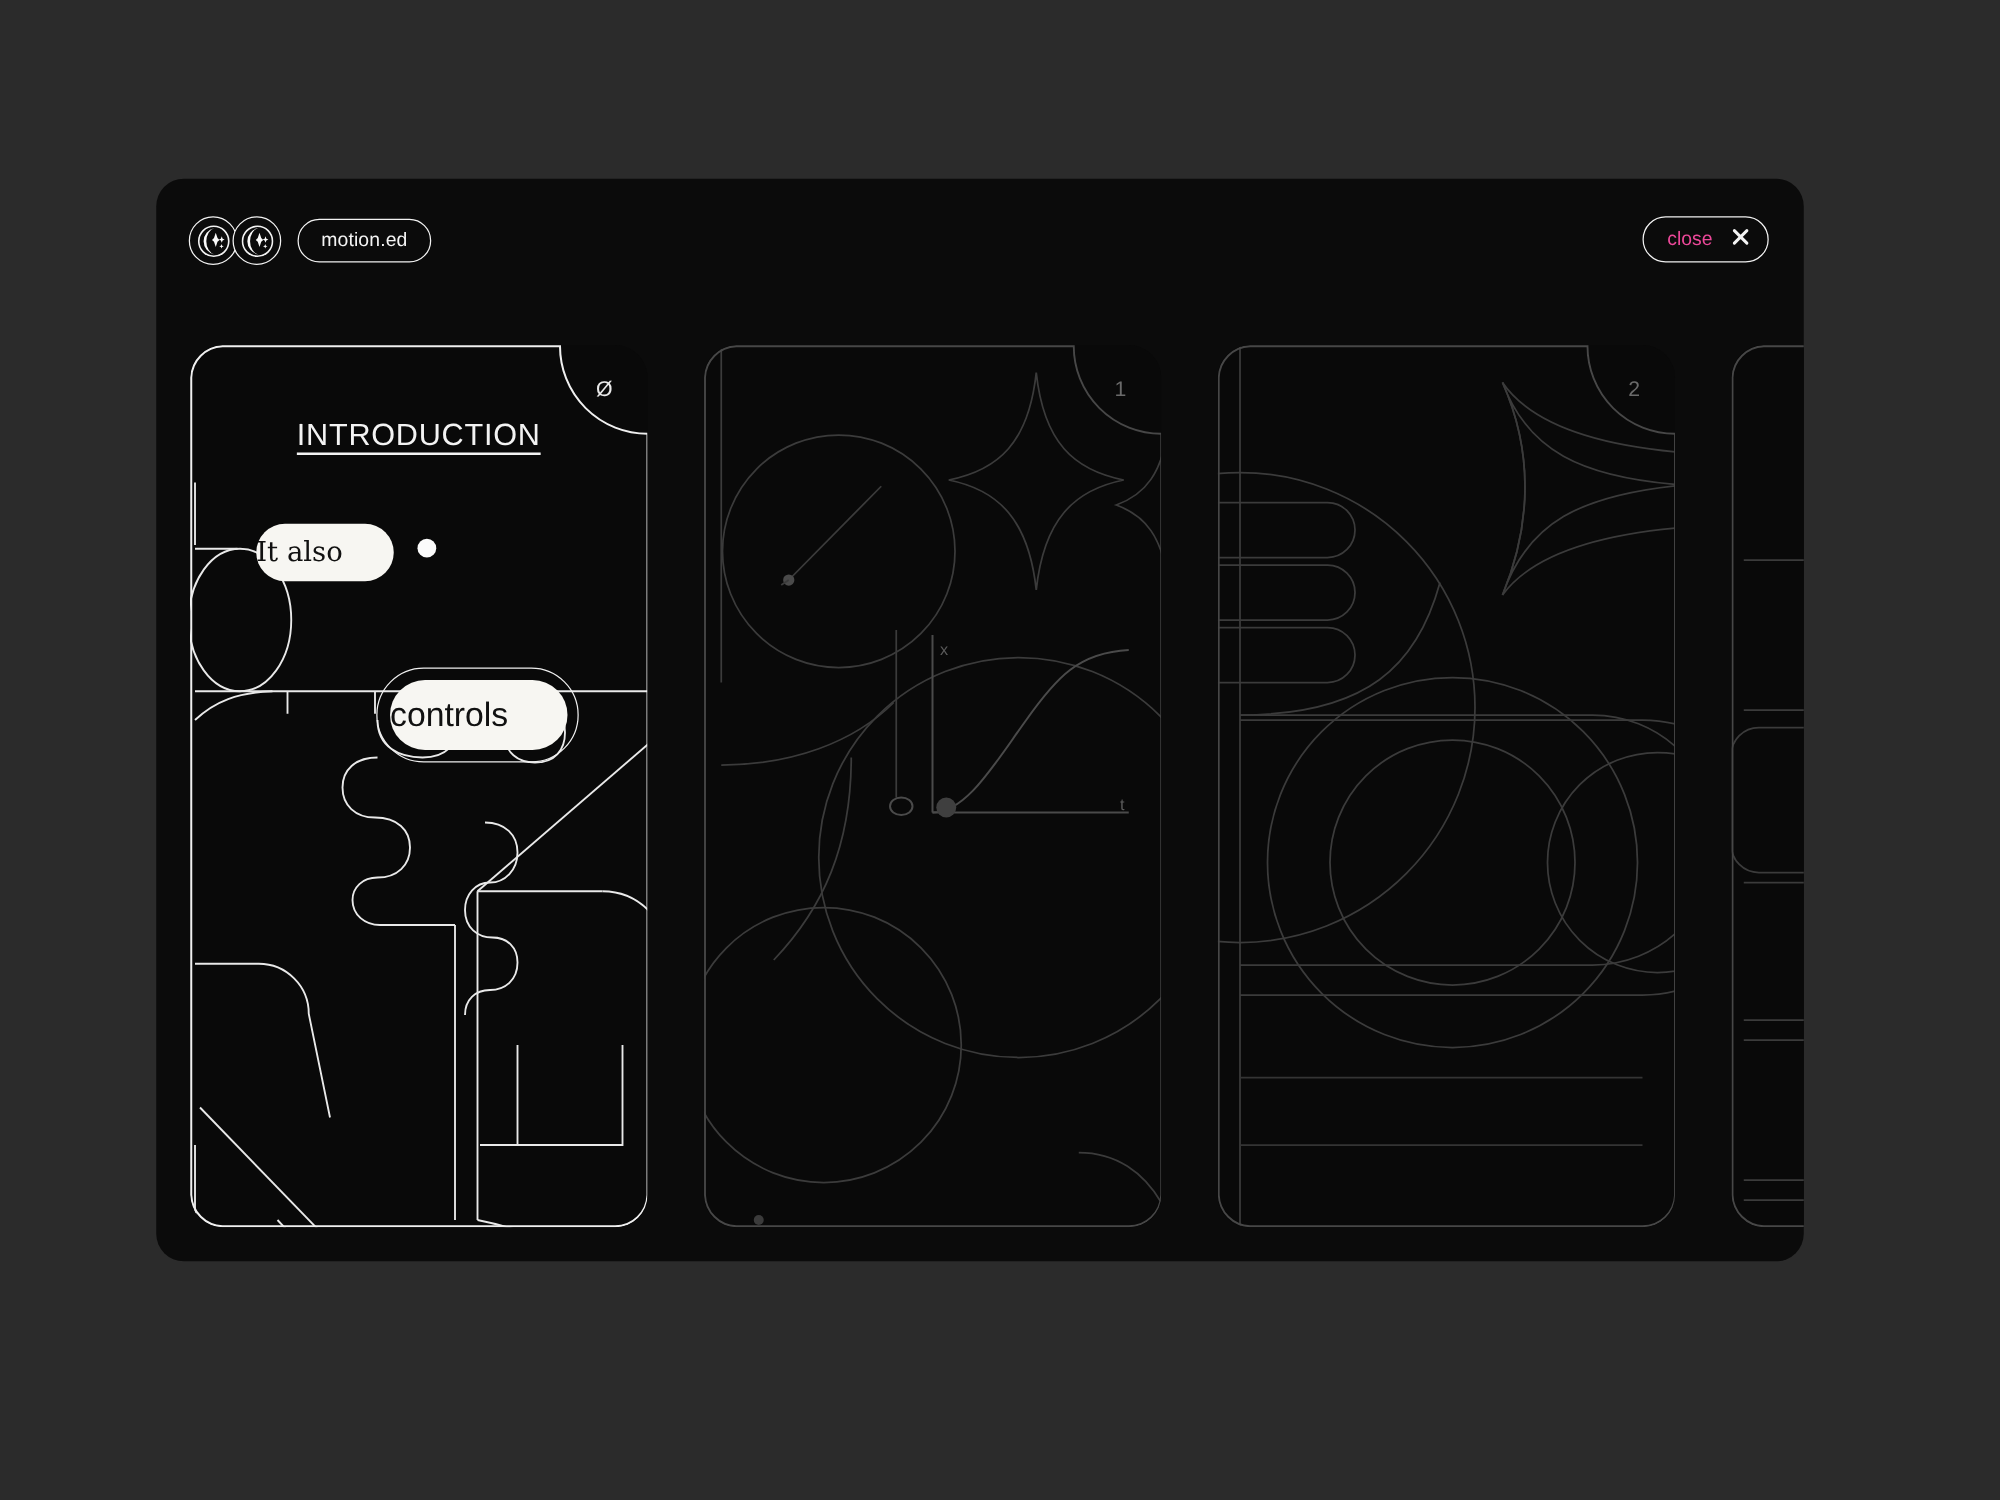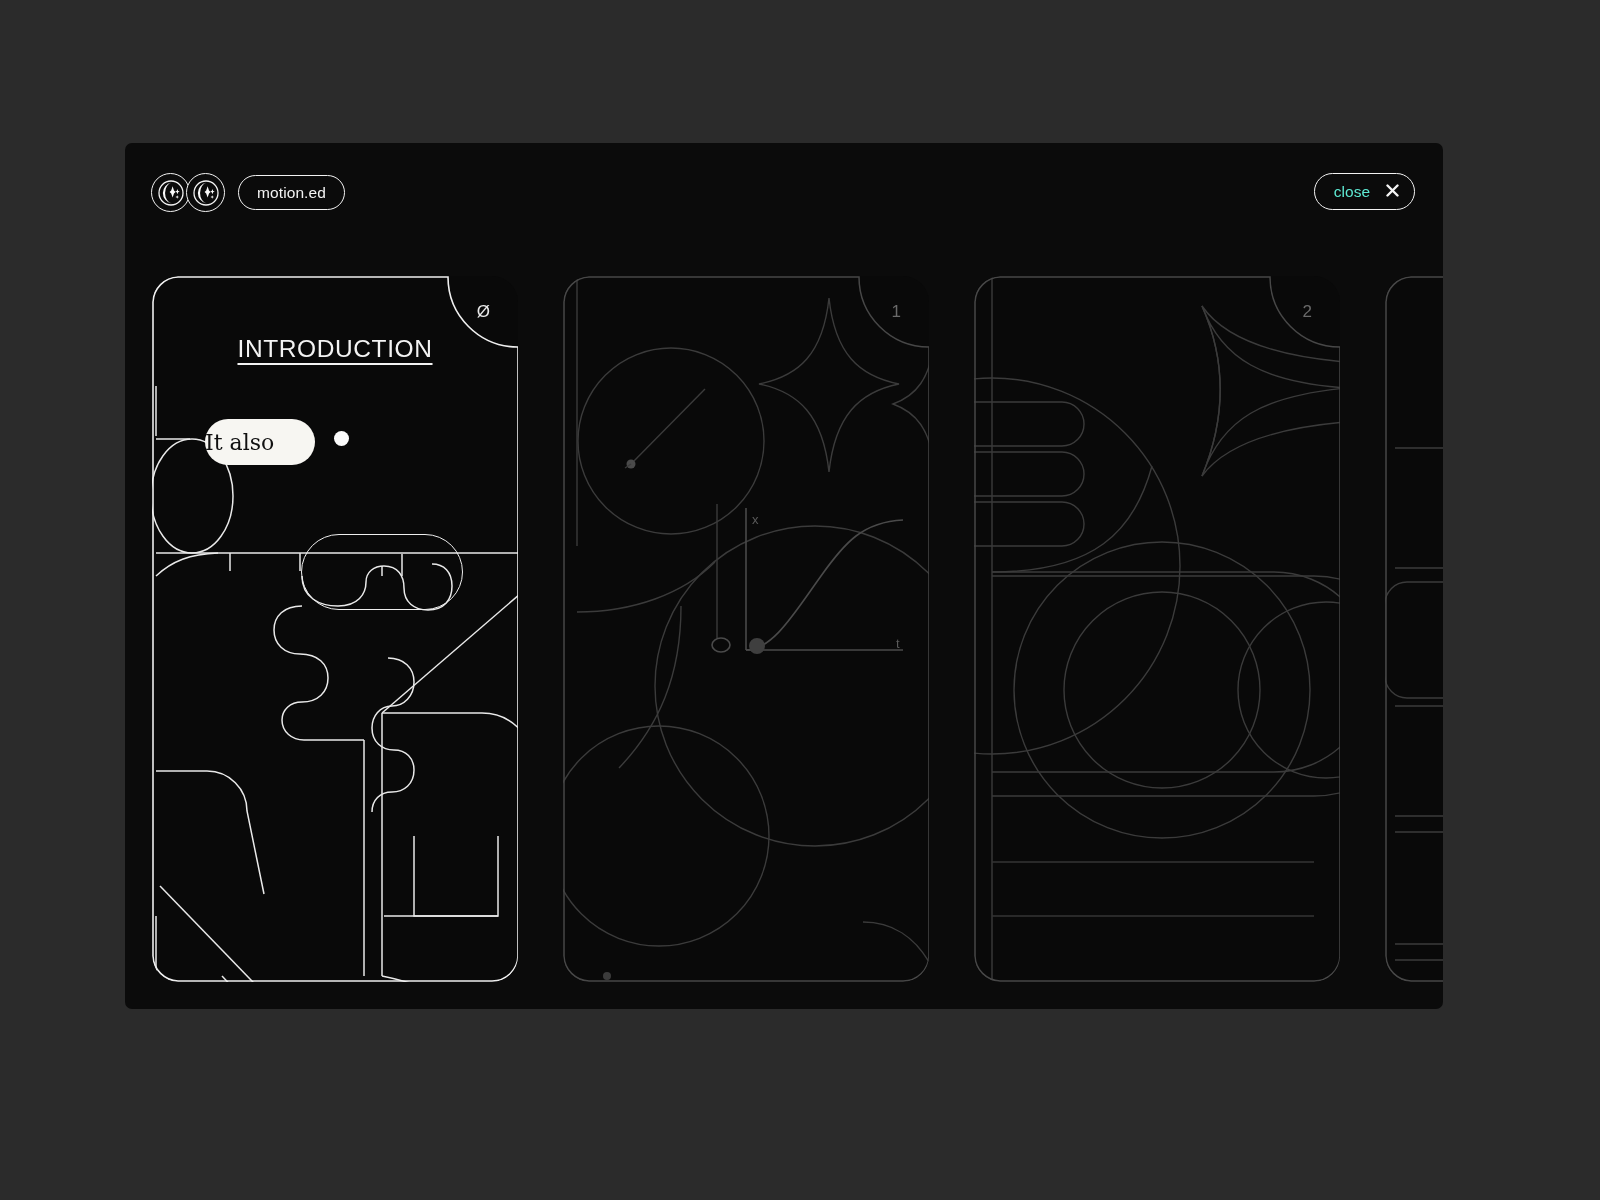--- a/index.html
+++ b/index.html
@@ -16,21 +16,21 @@
     width: 1600px; height: 1200px;
     background: #2b2b2b;
   }
 
   
   .panel {
     position: absolute;
     left: 125px; top: 143px;
     width: 1318px; height: 866px;
     background: #0b0b0b;
-    border-radius: 7px;
+    border-radius: 22px;
     overflow: hidden;
   }
 
   
   .topbar {
     position: absolute;
     left: 0; top: 0;
     width: 100%; height: 100px;
   }
   .brand {
@@ -62,21 +62,21 @@
     background: transparent;
   }
 
   .close-pill {
     position: absolute;
     right: 28px; top: 30px;
     height: 37px;
     padding: 0 15px 0 19px;
     border: 1.4px solid #f2f2f2;
     border-radius: 19px;
-    color: #5eead4;
+    color: #ec4899;
     font-size: 15.5px;
     display: flex; align-items: center; gap: 16px;
     background: transparent;
     cursor: pointer;
   }
   .close-x { display: block; }
 
   
   .rail {
     position: absolute;
@@ -271,20 +271,23 @@
           <path d="M26 1 H296 A70 70 0 0 0 366 71 V680 A26 26 0 0 1 340 705 H26 A26 26 0 0 1 1 680 V26 A26 26 0 0 1 26 1 Z" fill="none" stroke="#efefef" stroke-width="1.6"></path>
         </svg>
 
         <span class="white-dot"></span>
 
         <div class="art-pill pill-it-also">
           <span>It also</span>
         </div>
 
         <div class="pill-controls-ring"></div>
+        <div class="art-pill pill-controls">
+          <span>controls</span>
+        </div>
 
         <div class="card-title underline">INTRODUCTION</div>
         <div class="card-number">Ø</div>
       </div>
 
       <div class="card dim">
         <svg class="art" viewBox="0 0 366 706" preserveAspectRatio="none" aria-hidden="true">
           <defs>
             <clipPath id="clipCard1">
               <path d="M26 0 H296 A70 70 0 0 0 366 70 V680 A26 26 0 0 1 340 706 H26 A26 26 0 0 1 0 680 V26 A26 26 0 0 1 26 0 Z"></path>

